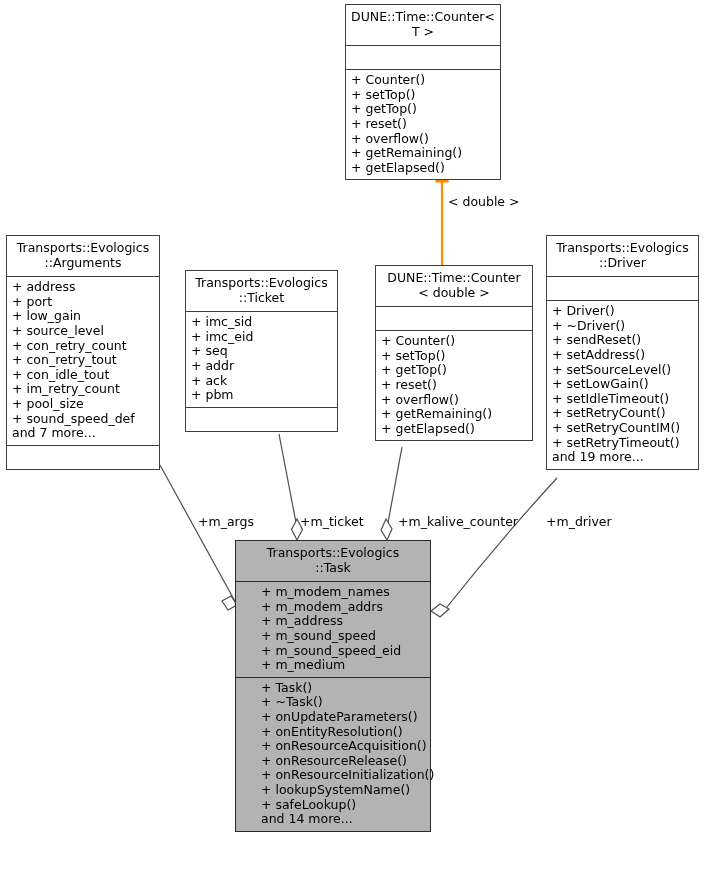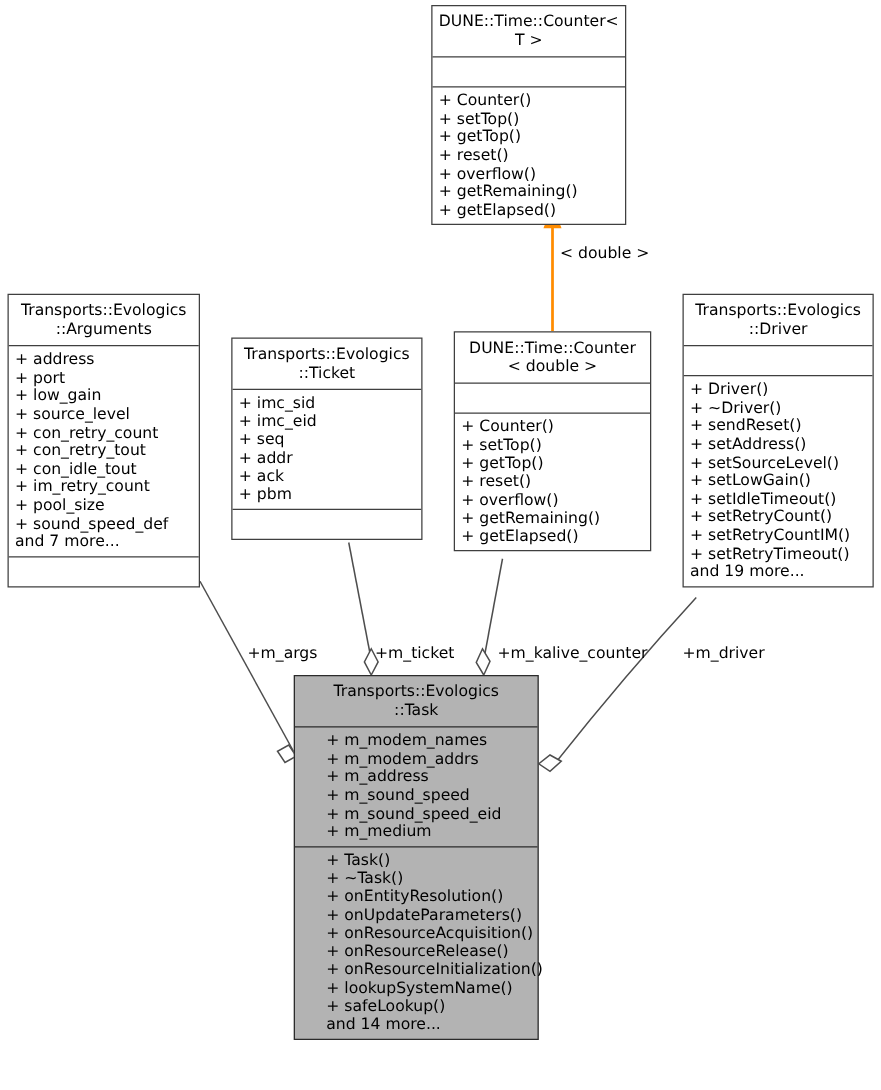--- a/index.html
+++ b/index.html
@@ -142,21 +142,21 @@
       <div class="row">+ imc_sid</div>
       <div class="row">+ imc_eid</div>
       <div class="row">+ seq</div>
       <div class="row">+ addr</div>
       <div class="row">+ ack</div>
       <div class="row">+ pbm</div>
     </div>
     <div class="sect empty"></div>
   </div>
 
-  <div class="umlbox" style="left:363px; top:265px; width:158px;">
+  <div class="umlbox" style="left:375px; top:265px; width:158px;">
     <div class="sect title">DUNE::Time::Counter
 &lt; double &gt;</div>
     <div class="sect empty"></div>
     <div class="sect">
       <div class="row">+ Counter()</div>
       <div class="row">+ setTop()</div>
       <div class="row">+ getTop()</div>
       <div class="row">+ reset()</div>
       <div class="row">+ overflow()</div>
       <div class="row">+ getRemaining()</div>
@@ -195,22 +195,22 @@
       <div class="row">+ m_modem_names</div>
       <div class="row">+ m_modem_addrs</div>
       <div class="row">+ m_address</div>
       <div class="row">+ m_sound_speed</div>
       <div class="row">+ m_sound_speed_eid</div>
       <div class="row">+ m_medium</div>
     </div>
     <div class="sect">
       <div class="row">+ Task()</div>
       <div class="row">+ ~Task()</div>
+      <div class="row">+ onUpdateParameters()</div>
       <div class="row">+ onEntityResolution()</div>
-      <div class="row">+ onUpdateParameters()</div>
       <div class="row">+ onResourceAcquisition()</div>
       <div class="row">+ onResourceRelease()</div>
       <div class="row">+ onResourceInitialization()</div>
       <div class="row">+ lookupSystemName()</div>
       <div class="row">+ safeLookup()</div>
       <div class="row">and 14 more...</div>
     </div>
   </div>
 
 </div>

